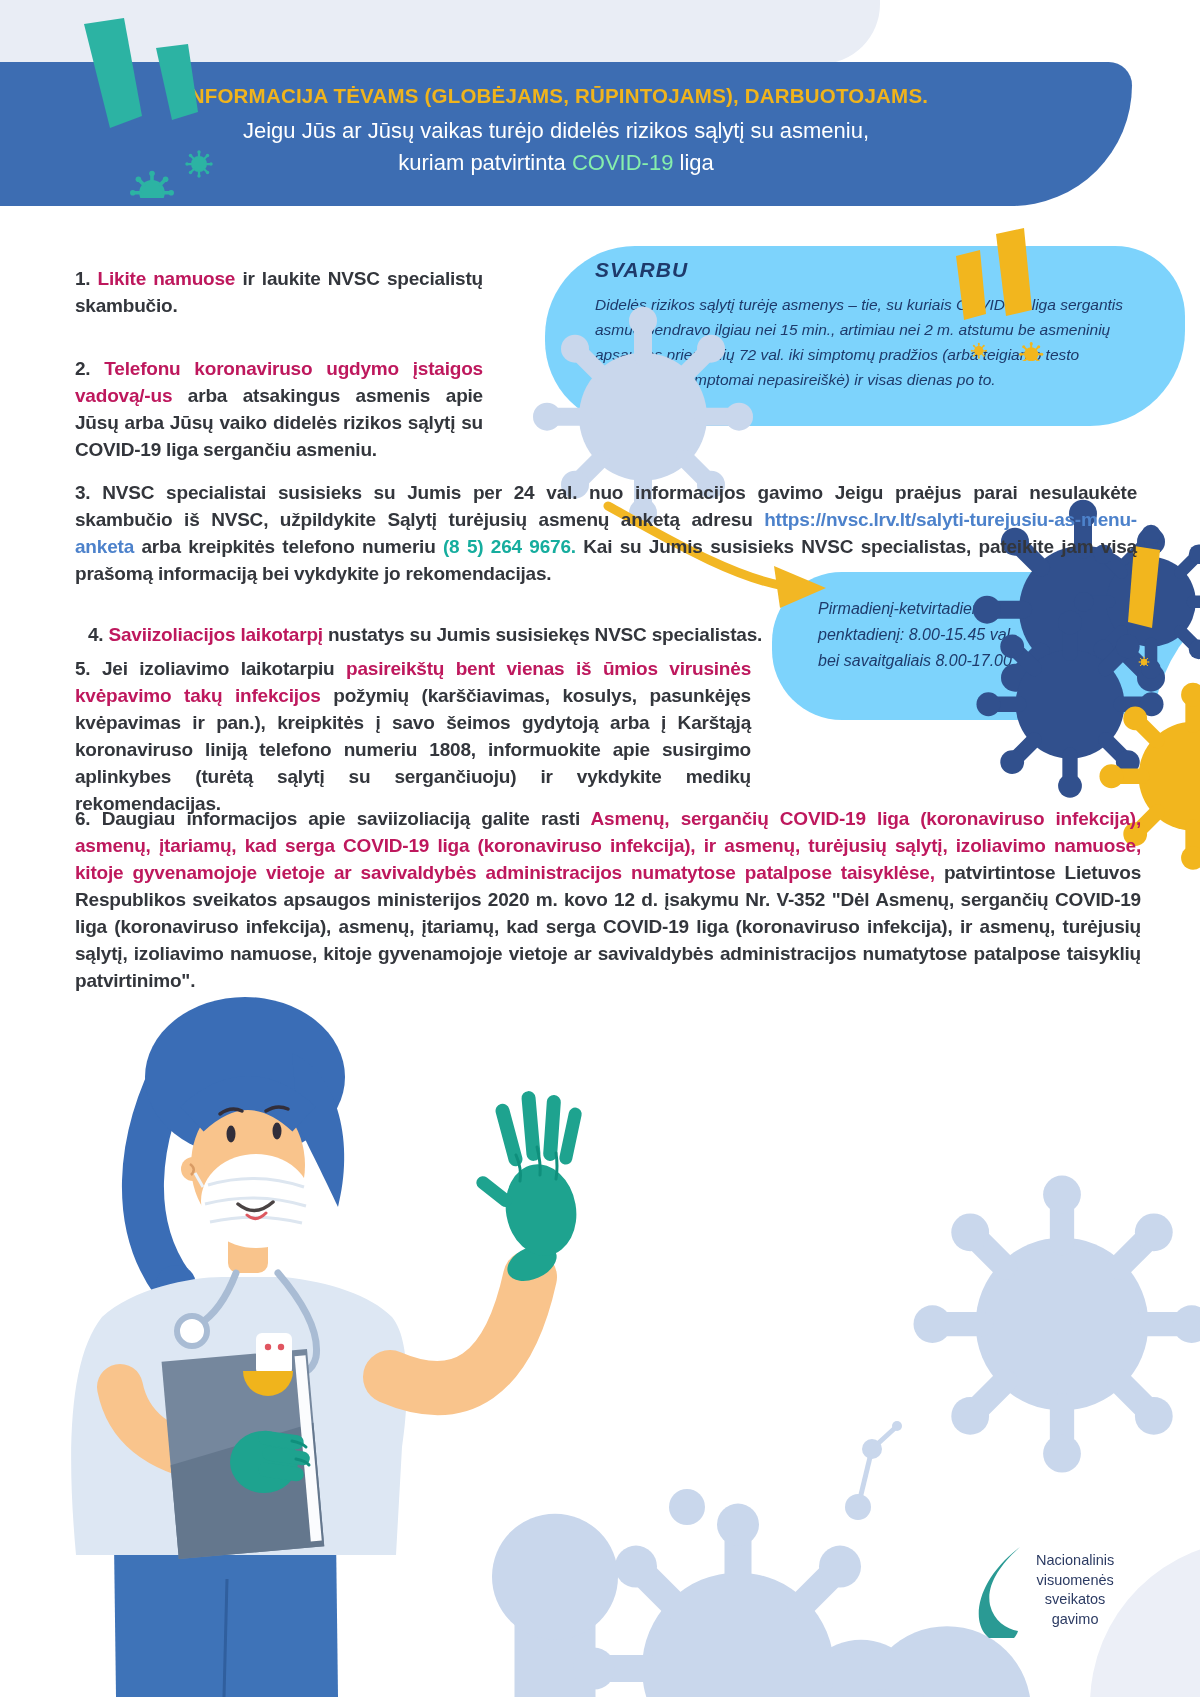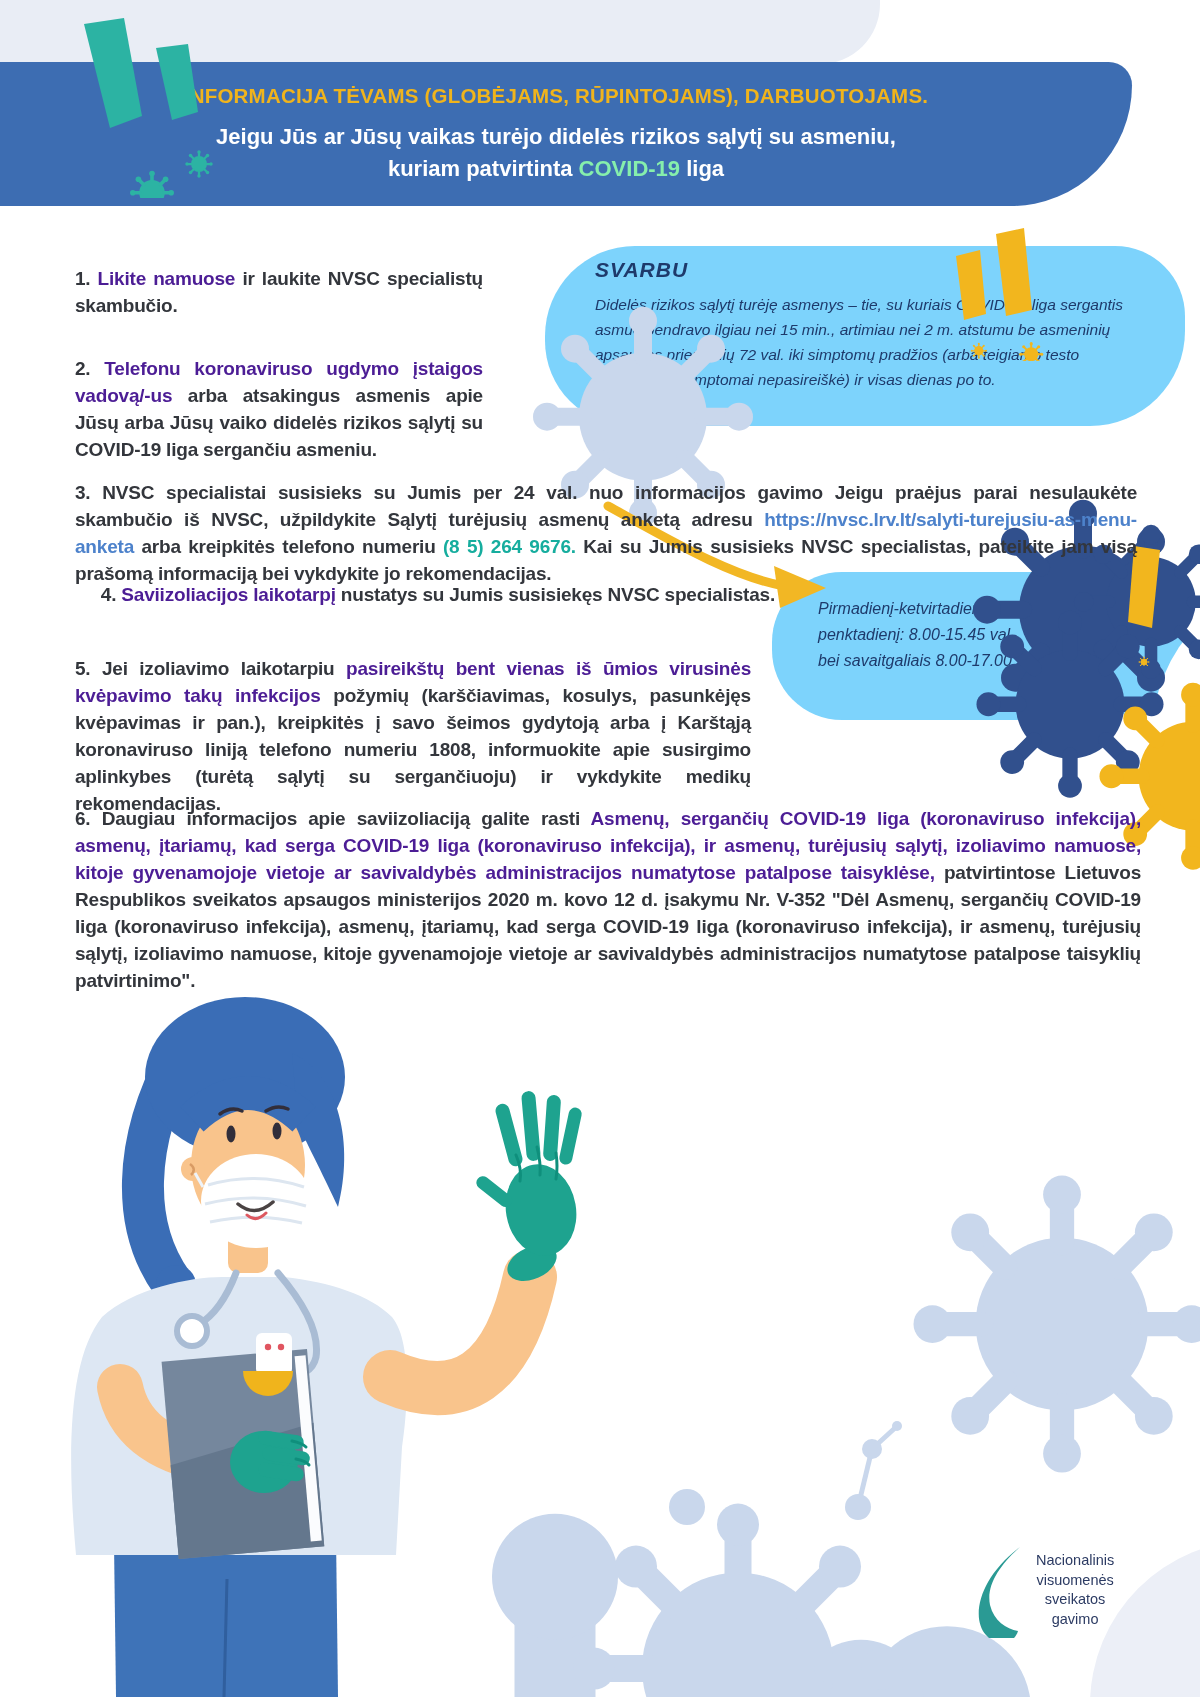--- a/index.html
+++ b/index.html
@@ -8,36 +8,36 @@
   
   .top-band{position:absolute;left:0;top:0;width:880px;height:64px;background:#e9edf5;
             border-radius:0 0 60px 0;z-index:0;}
   .corner-blob{position:absolute;left:1090px;top:1540px;width:330px;height:330px;
                background:#eceff7;border-radius:50%;z-index:0;}
   
   .banner{position:absolute;left:0;top:62px;width:1132px;height:144px;background:#3d6db2;
           border-radius:0 26px 135px 0;z-index:2;}
   .banner-inner{position:absolute;left:130px;right:150px;top:22px;text-align:center;}
   .banner-title{color:#f0b41c;font-size:20.5px;font-weight:700;letter-spacing:.2px;}
-  .banner-sub{color:#ffffff;font-size:22px;font-weight:700;margin-top:13px;line-height:1.45;}
+  .banner-sub{color:#ffffff;font-size:22px;font-weight:400;margin-top:7px;line-height:1.45;}
   .covid{color:#86efac;}
   
   .blob{position:absolute;background:#7dd3fc;z-index:1;}
   .svarbu-blob{left:545px;top:246px;width:640px;height:180px;border-radius:90px 70px 95px 85px;}
   .hours-blob{left:772px;top:572px;width:418px;height:148px;border-radius:70px 60px 75px 70px;}
   .svarbu-title{position:absolute;left:50px;top:12px;color:#1e3a6b;font-size:21px;font-weight:700;
                 font-style:italic;letter-spacing:1px;}
   .svarbu-text{position:absolute;left:50px;top:46px;width:540px;color:#1e3a6b;font-size:15.5px;
                font-style:italic;line-height:25px;}
   .hours-text{position:absolute;left:46px;top:24px;width:340px;color:#1e3a6b;font-size:16px;
               font-style:italic;line-height:26px;}
   
   .step{position:absolute;color:#33363c;font-size:19px;font-weight:700;line-height:27px;
         letter-spacing:-.2px;text-align:justify;z-index:4;}
-  .teal{color:#4c1d95;}
+  .teal{color:#be185d;}
   .link{color:#4d82cb;cursor:pointer;}
   .phone{color:#16ad9e;}
   
   .decor{position:absolute;left:0;top:0;width:1200px;height:1697px;z-index:2;pointer-events:none;}
   .icon-svg{position:absolute;z-index:3;pointer-events:none;}
   .nurse{position:absolute;left:40px;top:975px;width:560px;height:722px;z-index:2;}
   
   .logo-swoosh{position:absolute;left:962px;top:1543px;width:66px;height:95px;z-index:4;}
   .logo-text{position:absolute;left:1036px;top:1551px;color:#2c3b63;font-size:14.5px;
              line-height:19.5px;z-index:4;text-align:center;}
@@ -121,21 +121,21 @@
     <path d="M10,16 C72,50 132,86 186,96" stroke="#f2b724" stroke-width="9" fill="none" stroke-linecap="round"></path>
     <path d="M176,76 L228,98 L182,118 Z" fill="#f2b724"></path>
   </svg>
 
   <p class="step" style="left:75px;top:246px;width:408px"><span class="num">1.</span><span class="teal"> Likite namuose</span><span> ir laukite NVSC specialistų skambučio.</span></p>
 
   <p class="step" style="left:75px;top:336px;width:408px"><span class="num">2.</span><span class="teal"> Telefonu koronaviruso ugdymo įstaigos vadovą/-us</span><span> arba atsakingus asmenis apie Jūsų arba Jūsų vaiko didelės rizikos sąlytį su COVID-19 liga sergančiu asmeniu.</span></p>
 
   <p class="step" style="left:75px;top:460px;width:1062px"><span class="num">3.</span><span> NVSC specialistai susisieks su Jumis per 24 val. nuo informacijos gavimo Jeigu praėjus parai nesulaukėte skambučio iš NVSC, užpildykite Sąlytį turėjusių asmenų anketą adresu </span><span class="link">https://nvsc.lrv.lt/salyti-turejusiu-as-menu-anketa</span><span> arba kreipkitės telefono numeriu </span><span class="phone">(8 5) 264 9676.</span><span> Kai su Jumis susisieks NVSC specialistas, pateikite jam visą prašomą informaciją bei vykdykite jo rekomendacijas.</span></p>
 
-  <p class="step" style="left:75px;top:562px;width:700px;text-align:right"><span class="num">4.</span><span class="teal"> Saviizoliacijos laikotarpį</span><span> nustatys su Jumis susisiekęs NVSC specialistas.</span></p>
+  <p class="step" style="left:75px;top:602px;width:700px;text-align:center"><span class="num">4.</span><span class="teal"> Saviizoliacijos laikotarpį</span><span> nustatys su Jumis susisiekęs NVSC specialistas.</span></p>
 
   <p class="step" style="left:75px;top:636px;width:676px"><span class="num">5.</span><span> Jei izoliavimo laikotarpiu </span><span class="teal">pasireikštų bent vienas iš ūmios virusinės kvėpavimo takų infekcijos</span><span> požymių (karščiavimas, kosulys, pasunkėjęs kvėpavimas ir pan.), kreipkitės į savo šeimos gydytoją arba į Karštąją koronaviruso liniją telefono numeriu 1808, informuokite apie susirgimo aplinkybes (turėtą sąlytį su sergančiuoju) ir vykdykite medikų rekomendacijas.</span></p>
 
   <p class="step" style="left:75px;top:786px;width:1066px"><span class="num">6.</span><span> Daugiau informacijos apie saviizoliaciją galite rasti </span><span class="teal">Asmenų, sergančių COVID-19 liga (koronaviruso infekcija), asmenų, įtariamų, kad serga COVID-19 liga (koronaviruso infekcija), ir asmenų, turėjusių sąlytį, izoliavimo namuose, kitoje gyvenamojoje vietoje ar savivaldybės administracijos numatytose patalpose taisyklėse,</span><span> patvirtintose Lietuvos Respublikos sveikatos apsaugos ministerijos 2020 m. kovo 12 d. įsakymu Nr. V-352 "Dėl Asmenų, sergančių COVID-19 liga (koronaviruso infekcija), asmenų, įtariamų, kad serga COVID-19 liga (koronaviruso infekcija), ir asmenų, turėjusių sąlytį, izoliavimo namuose, kitoje gyvenamojoje vietoje ar savivaldybės administracijos numatytose patalpose taisyklių patvirtinimo".</span></p>
 
   <svg class="decor" viewBox="0 0 1200 1697">
     <use href="#virus" transform="translate(523,247) scale(0.2)" style="color:#c9d7ec"></use>
     <use href="#virus" transform="translate(1012,312) scale(0.5)" style="color:#ffffff"></use>
     <use href="#virus" transform="translate(963,440) scale(0.2)" style="color:#31508d"></use>
     <use href="#virus" transform="translate(1067,483) scale(0.14)" style="color:#31508d"></use>

